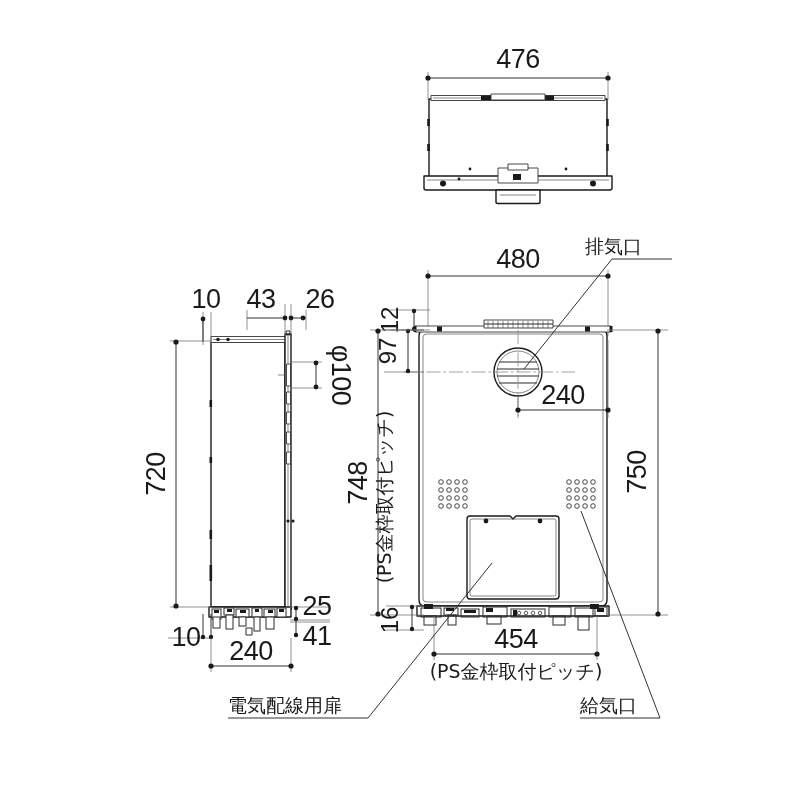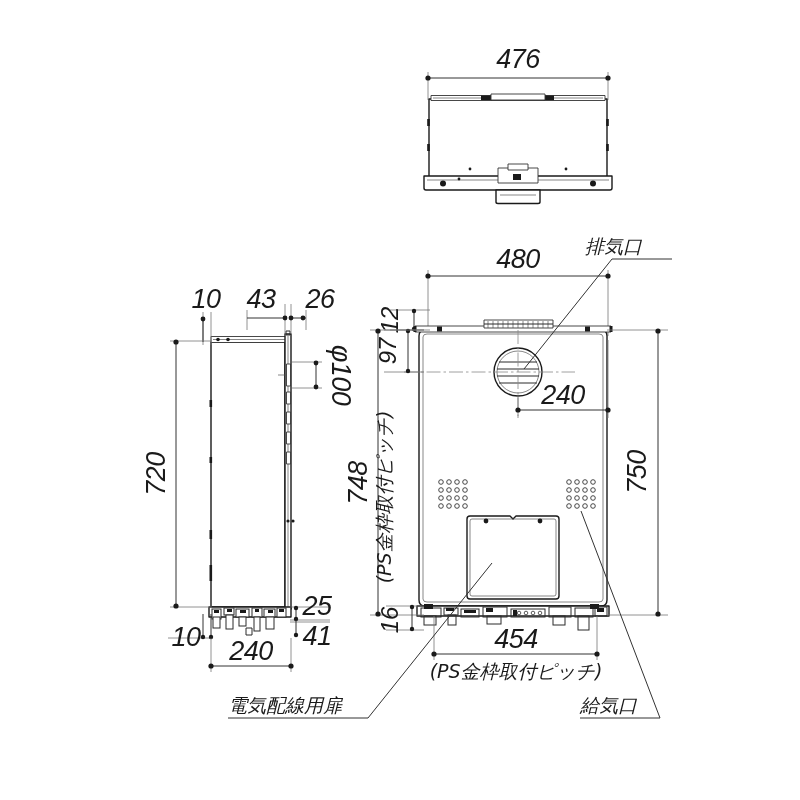--- a/index.html
+++ b/index.html
@@ -14,21 +14,20 @@
     position: relative;
     font-family: "Liberation Sans", "DejaVu Sans", sans-serif;
     overflow: hidden;
   }
   #drawing-root {
     position: absolute;
     left: 0;
     top: 0;
     width: 800px;
     height: 800px;
-    font-style: italic;
   }
   svg#cad {
     display: block;
     width: 800px;
     height: 800px;
     background: #ffffff;
   }
   .dim-text {
     font-family: "Liberation Sans", "DejaVu Sans", sans-serif;
     fill: #1a1a1a;

